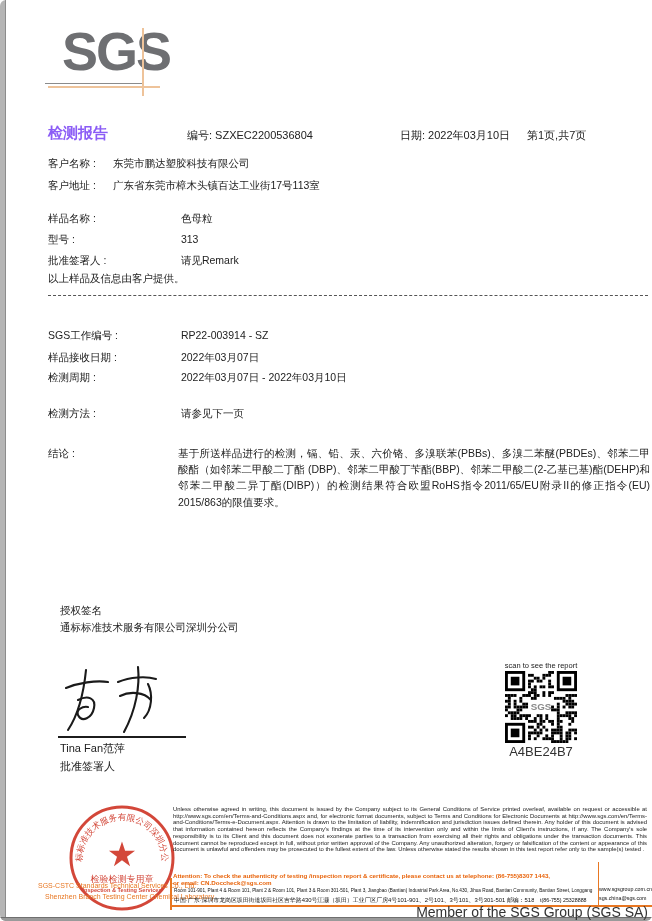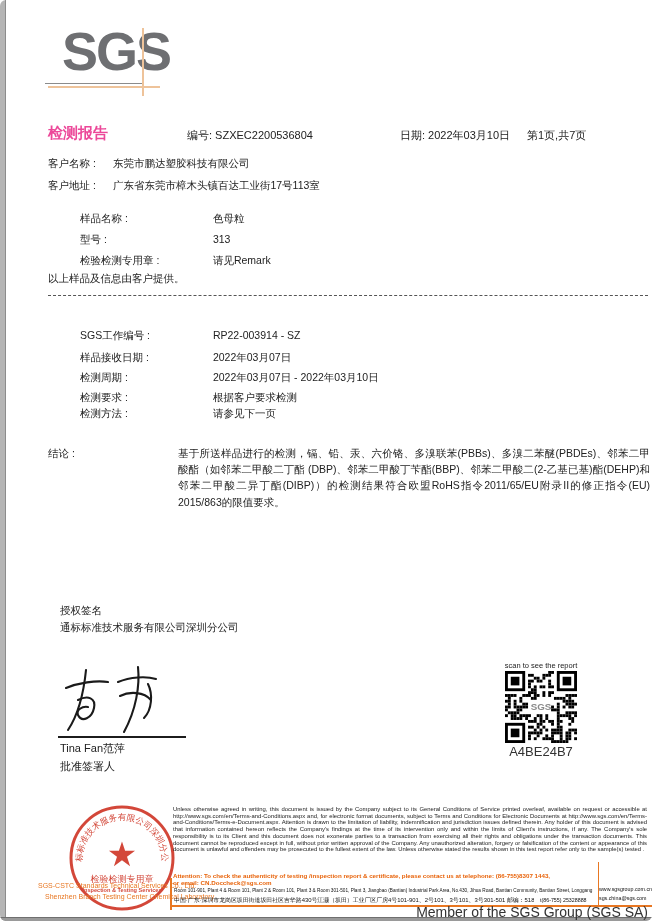--- a/index.html
+++ b/index.html
@@ -8,29 +8,29 @@
   .abs{position:absolute;}
   
   .edge-left{left:0;top:0;width:5px;height:921px;background:#b5b5b5;border-right:1px solid #8c8c8c;}
   .edge-bottom{left:0;top:917px;width:652px;height:4px;background:#9a9a9a;border-top:1px solid #6f6f6f;}
   
   .logo{left:62px;top:24px;font-size:54px;font-weight:900;letter-spacing:-2px;color:#6e6f72;line-height:1;}
   .logo-underline{left:45px;top:83px;width:97px;height:1px;background:#8b8b8b;}
   .mark-h{left:48px;top:86px;width:112px;height:2px;background:#eec39a;}
   .mark-v{left:142px;top:28px;width:2px;height:68px;background:#eec39a;}
   
-  .title{left:48px;top:124px;font-size:15px;font-weight:bold;color:#ec4899;}
+  .title{left:48px;top:124px;font-size:15px;font-weight:bold;color:#8b5cf6;}
   .hnum{left:187px;top:128px;font-size:11px;}
   .hdate{left:400px;top:128px;font-size:11px;text-align:right;}
   .hpage{left:527px;top:128px;font-size:11px;}
   
   .row{left:48px;font-size:10.5px;white-space:nowrap;}
   .row .lab{display:inline-block;}
   .w62{width:62px;}
-  .w130{width:130px;margin-left:32px;}
+  .w130{width:130px;}
   .dashline{left:48px;top:295px;width:600px;border-top:1px dashed #555;}
   .concl-lab{left:48px;top:447px;font-size:10.5px;}
   .concl-txt{left:178px;top:445px;width:472px;font-size:10.5px;line-height:16.2px;text-align:justify;}
   
   .sig-company{left:60px;top:621px;font-size:10.5px;}
   .sig-auth{left:60px;top:604px;font-size:10.5px;}
   .sig-svg{left:56px;top:660px;}
   .sig-line{left:58px;top:736px;width:128px;height:2px;background:#1c1c1c;}
   .sig-name{left:60px;top:741px;font-size:11px;}
   .sig-role{left:60px;top:759px;font-size:11px;}
@@ -83,42 +83,38 @@
 
   <div class="abs row" style="top:212px">
     <span class="lab w130">样品名称 :</span>
     <span>色母粒</span>
   </div>
   <div class="abs row" style="top:233px">
     <span class="lab w130">型号 :</span>
     <span>313</span>
   </div>
   <div class="abs row" style="top:254px">
-    <span class="lab w130">检验检测专用章 :</span>
+    <span class="lab w130">批准签署人 :</span>
     <span>请见Remark</span>
   </div>
   <div class="abs row" style="top:272px">以上样品及信息由客户提供。</div>
 
   <div class="abs dashline"></div>
 
   <div class="abs row" style="top:329px">
     <span class="lab w130">SGS工作编号 :</span>
     <span>RP22-003914 - SZ</span>
   </div>
   <div class="abs row" style="top:351px">
     <span class="lab w130">样品接收日期 :</span>
     <span>2022年03月07日</span>
   </div>
   <div class="abs row" style="top:371px">
     <span class="lab w130">检测周期 :</span>
     <span>2022年03月07日 - 2022年03月10日</span>
-  </div>
-  <div class="abs row" style="top:391px">
-    <span class="lab w130">检测要求 :</span>
-    <span>根据客户要求检测</span>
   </div>
   <div class="abs row" style="top:407px">
     <span class="lab w130">检测方法 :</span>
     <span>请参见下一页</span>
   </div>
 
   <div class="abs concl-lab">结论 :</div>
   <div class="abs concl-txt">基于所送样品进行的检测，镉、铅、汞、六价铬、多溴联苯(PBBs)、多溴二苯醚(PBDEs)、邻苯二甲酸酯（如邻苯二甲酸二丁酯 (DBP)、邻苯二甲酸丁苄酯(BBP)、邻苯二甲酸二(2-乙基已基)酯(DEHP)和邻苯二甲酸二异丁酯(DIBP)）的检测结果符合欧盟RoHS指令2011/65/EU附录II的修正指令(EU) 2015/863的限值要求。</div>
 
   <div class="abs sig-company">通标标准技术服务有限公司深圳分公司</div>

